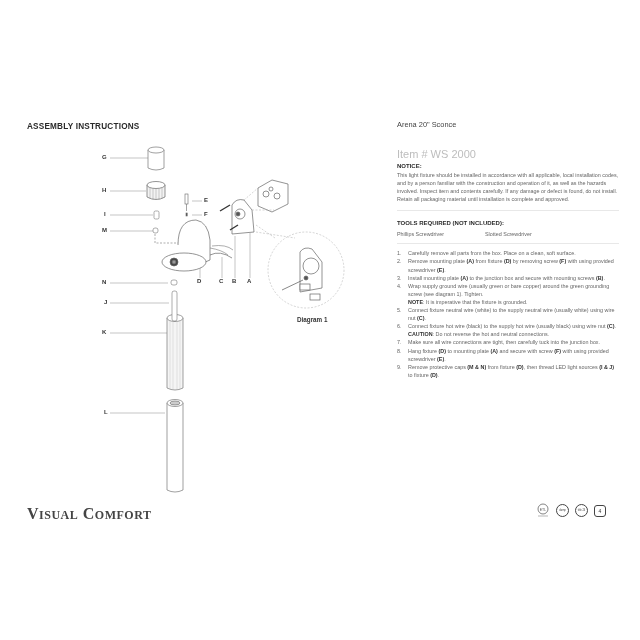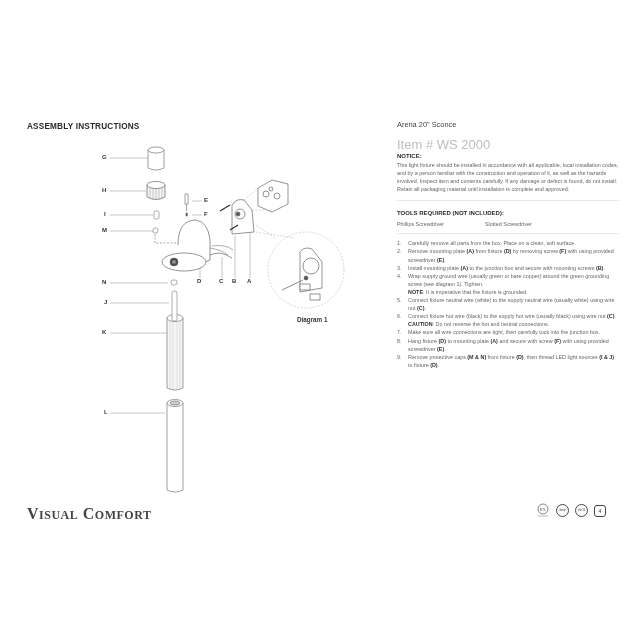--- a/index.html
+++ b/index.html
@@ -21,21 +21,21 @@
 
   .brand {
     position: absolute; left: 27px; top: 505px;
     font-family: "Liberation Serif", serif; font-size: 16px; color: #444; letter-spacing: 0.5px; font-weight: bold;
   }
   .brand .cap { font-size: 16px; }
   .brand .sm { font-size: 12px; }
 
   .right { position: absolute; left: 397px; top: 120px; width: 222px; }
   .prod-name { font-size: 7.4px; color: #444; line-height: 10px; }
-  .item-no { font-size: 13px; color: #bdbdbd; line-height: 13px; margin-top: 8px; }
+  .item-no { font-size: 11px; color: #bdbdbd; line-height: 13px; margin-top: 18px; }
   .notice-h { font-size: 6px; font-weight: bold; color: #2a2a2a; margin-top: 1px; line-height: 8px; }
   .notice-p { font-size: 5.4px; line-height: 8.1px; color: #666; margin-top: 1px; }
   .rule { height: 1px; background: #e8e8e8; margin: 7px 0 8px 0; }
   .tools-h { font-size: 6px; font-weight: bold; color: #2a2a2a; line-height: 8px; }
   .tools-row { display: flex; font-size: 5.4px; color: #666; margin-top: 3px; line-height: 8px; }
   .tools-row span:first-child { width: 88px; }
   .rule2 { height: 1px; background: #e8e8e8; margin: 5px 0 5px 0; }
   ol.steps { list-style: none; }
   ol.steps li { display: flex; font-size: 5.4px; line-height: 8.1px; color: #666; }
   ol.steps li .num { width: 11px; flex: none; }

